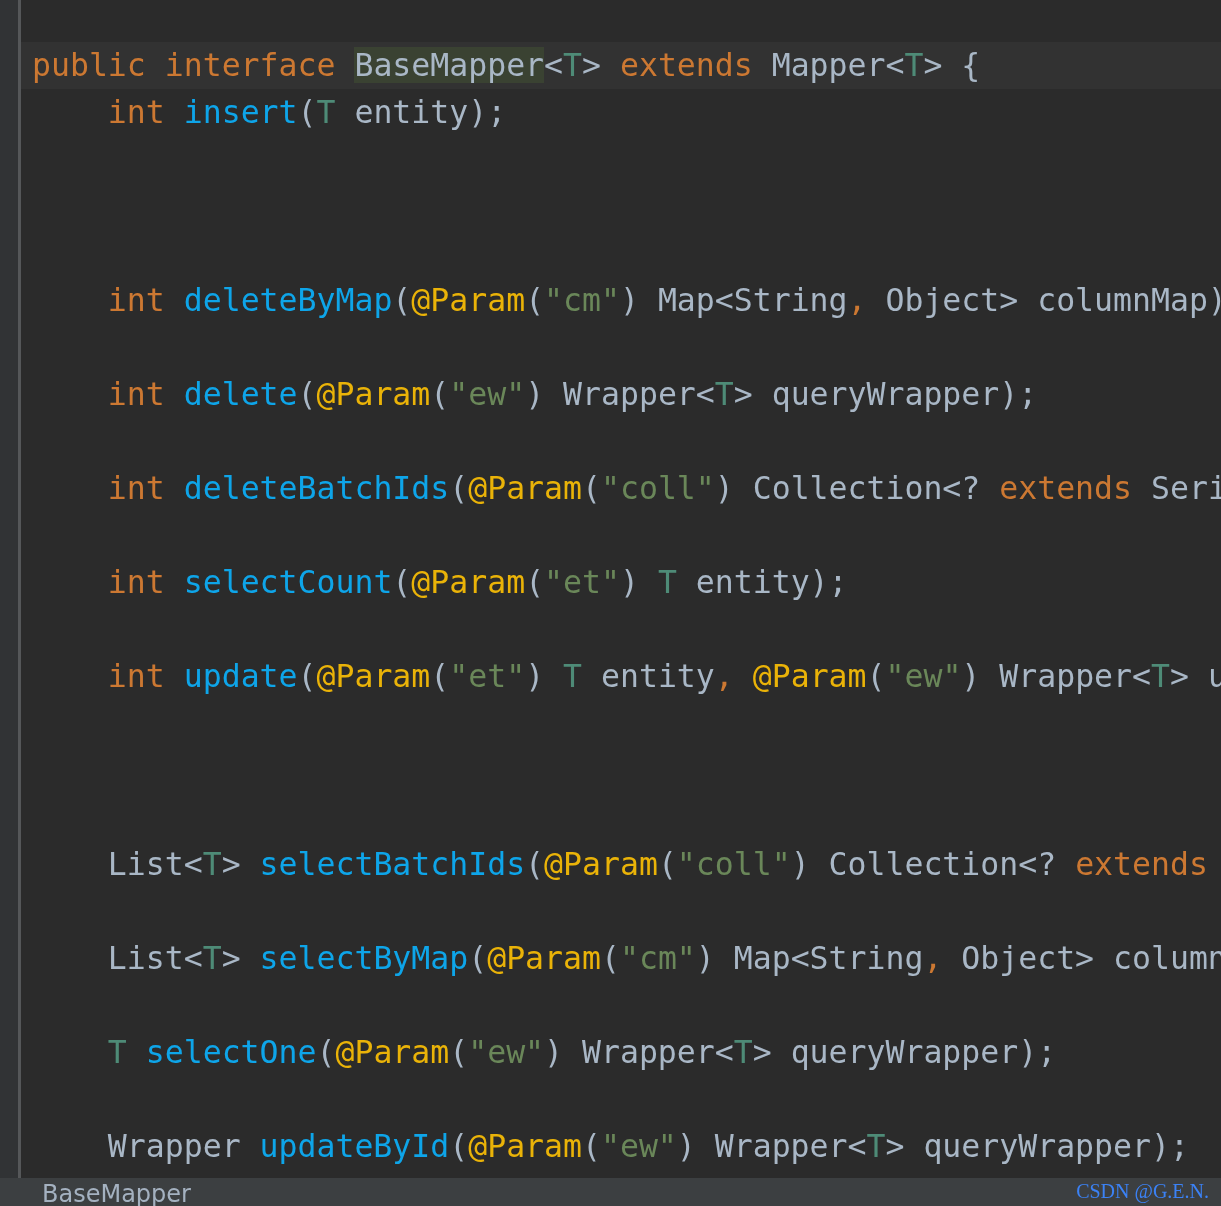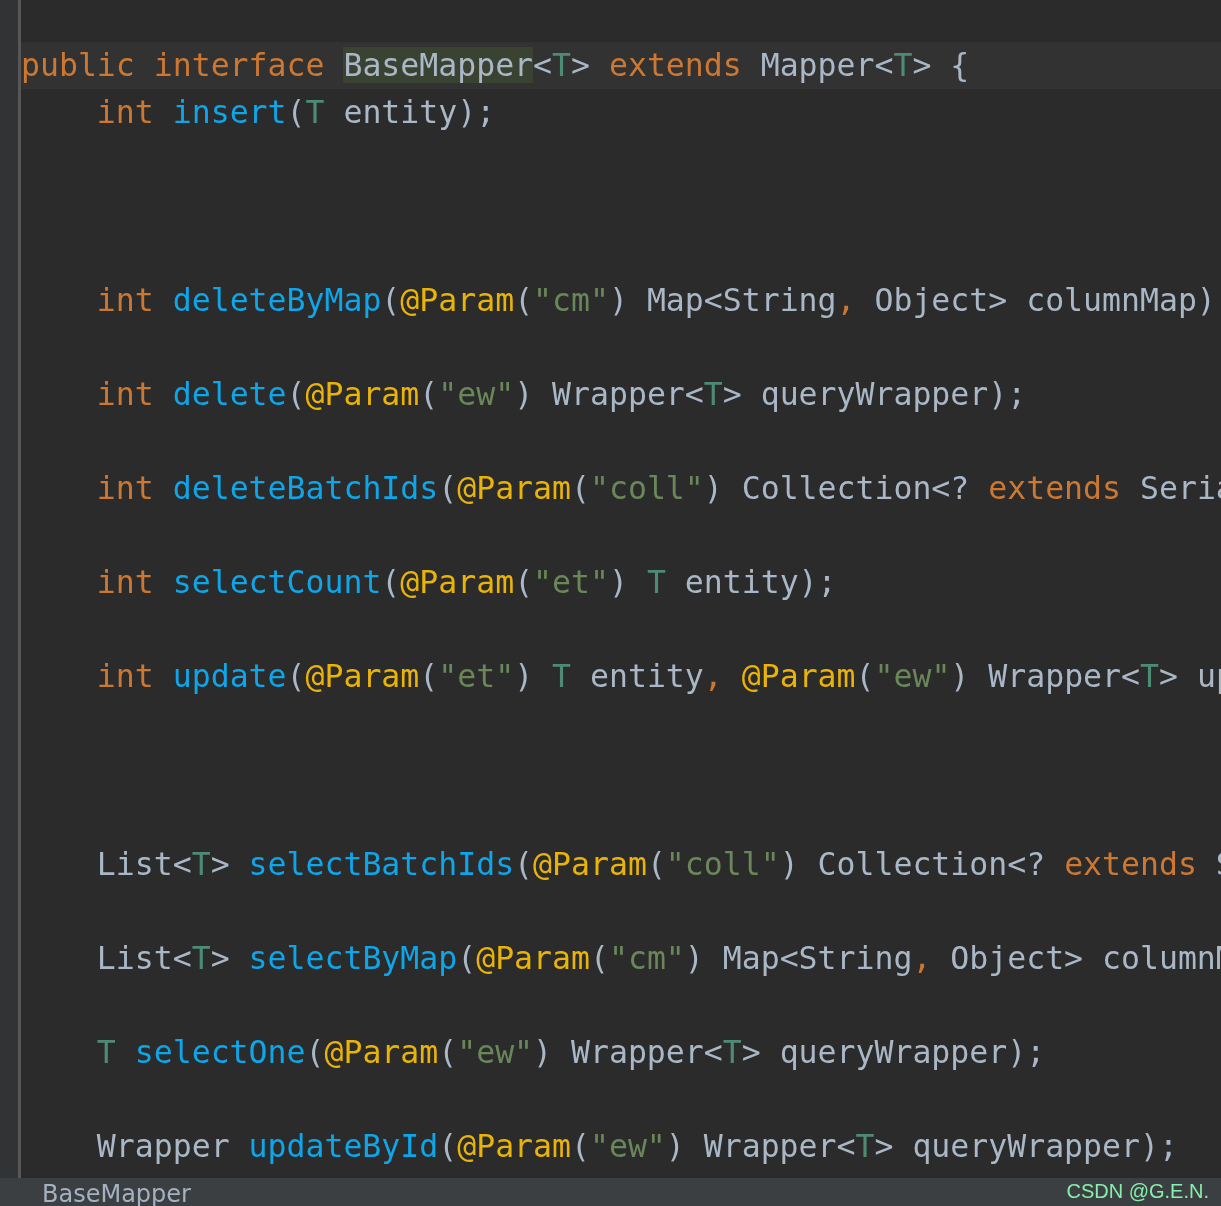--- a/index.html
+++ b/index.html
@@ -60,20 +60,21 @@
     height: 47px;
     line-height: 47px;
     white-space: pre;
     font-family: "DejaVu Sans Mono", monospace;
     font-size: 31.5px;
     letter-spacing: 0px;
     color: #a9b7c6;
   }
   .code-line .txt {
     display: inline-block;
+    padding-left: 11px;
     white-space: pre;
     text-align: center;
   }
   .code-line.current {
     background: #323232;
   }
 
   
   .kw   { color: #cc7832; }            
   .mth  { color: #0ea5e9; }            
@@ -100,23 +101,23 @@
     font-size: 24px;
     color: #a4b1c0;
     white-space: pre;
   }
 
   
   #watermark {
     position: absolute;
     right: 12px;
     top: 1178px;
-    font-family: Liberation Sans, sans-serif;
+    font-family: Liberation Serif, serif;
     font-size: 20px;
-    color: #86efac;
+    color: #3b82f6;
     white-space: pre;
     line-height: 26px;
   }
 </style>
 </head>
 <body>
 
 <div id="editor-window">
 
   <div id="gutter"></div>

